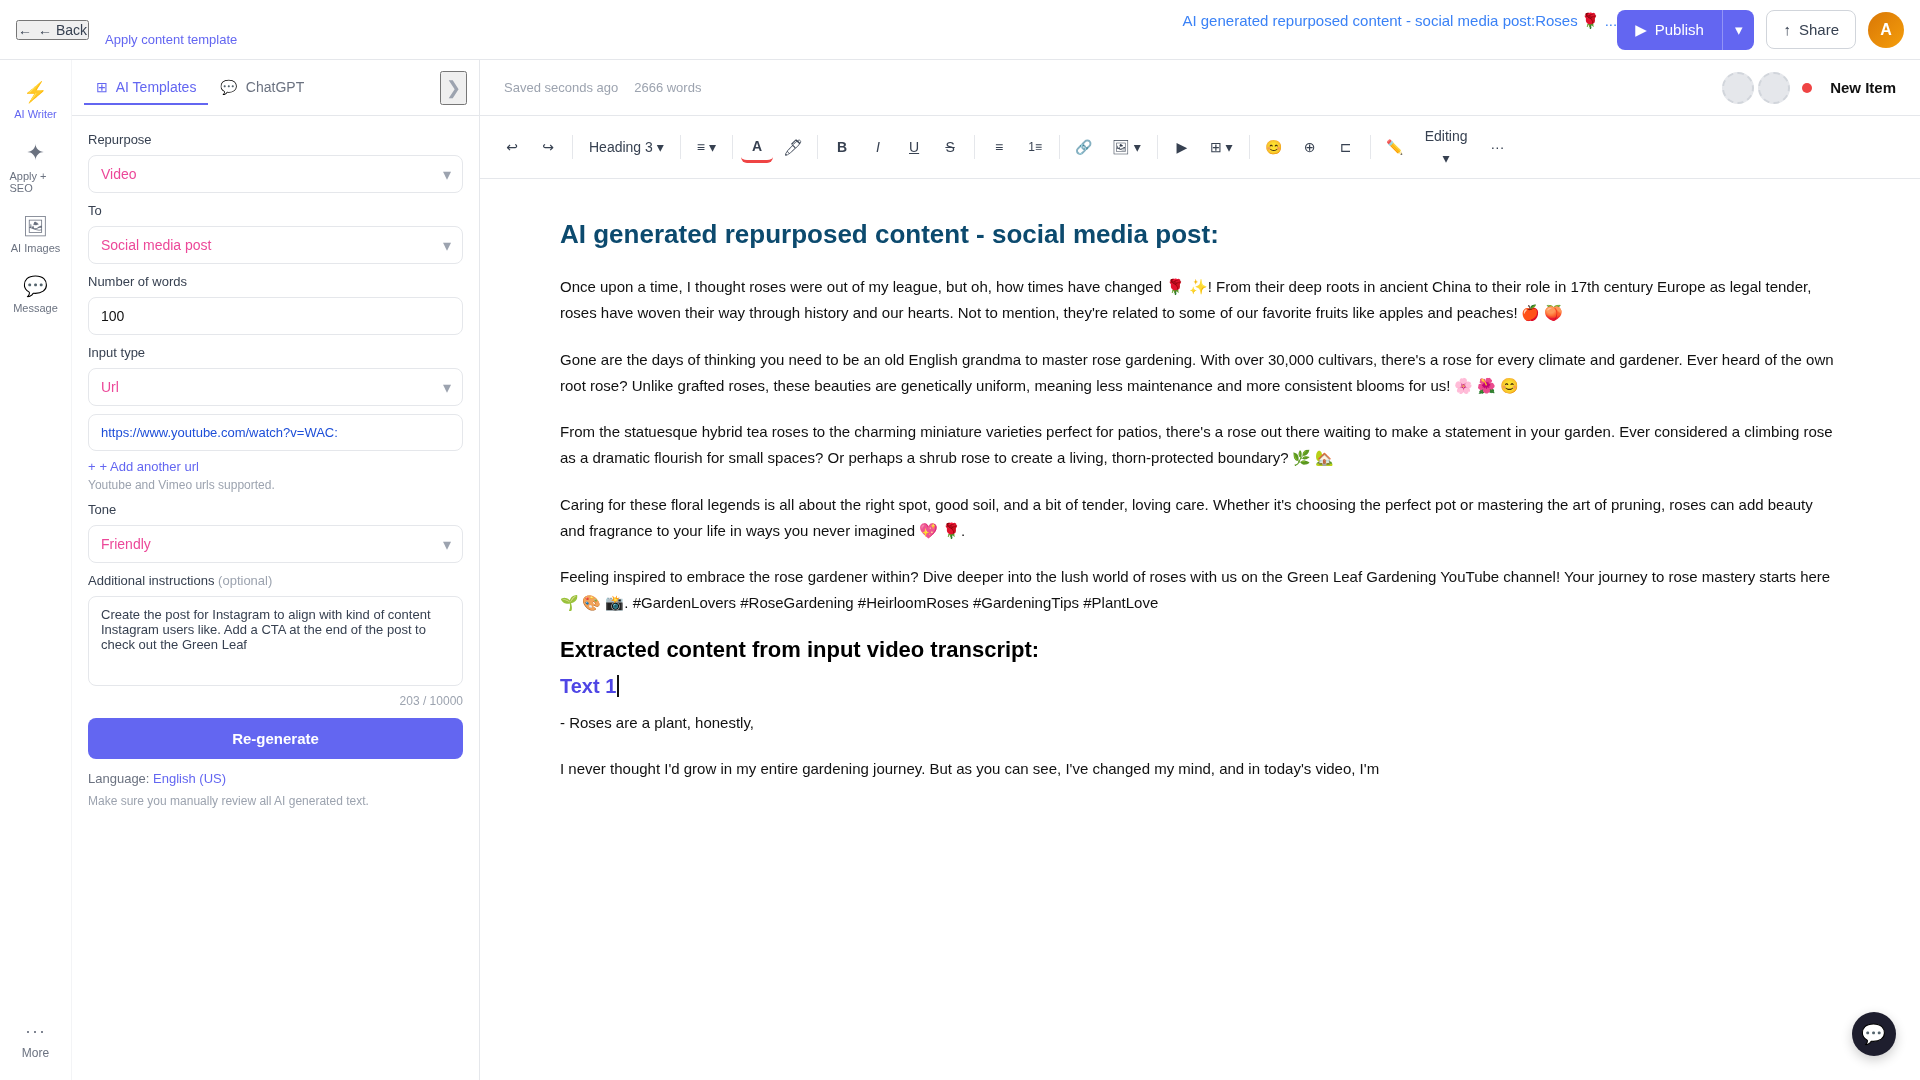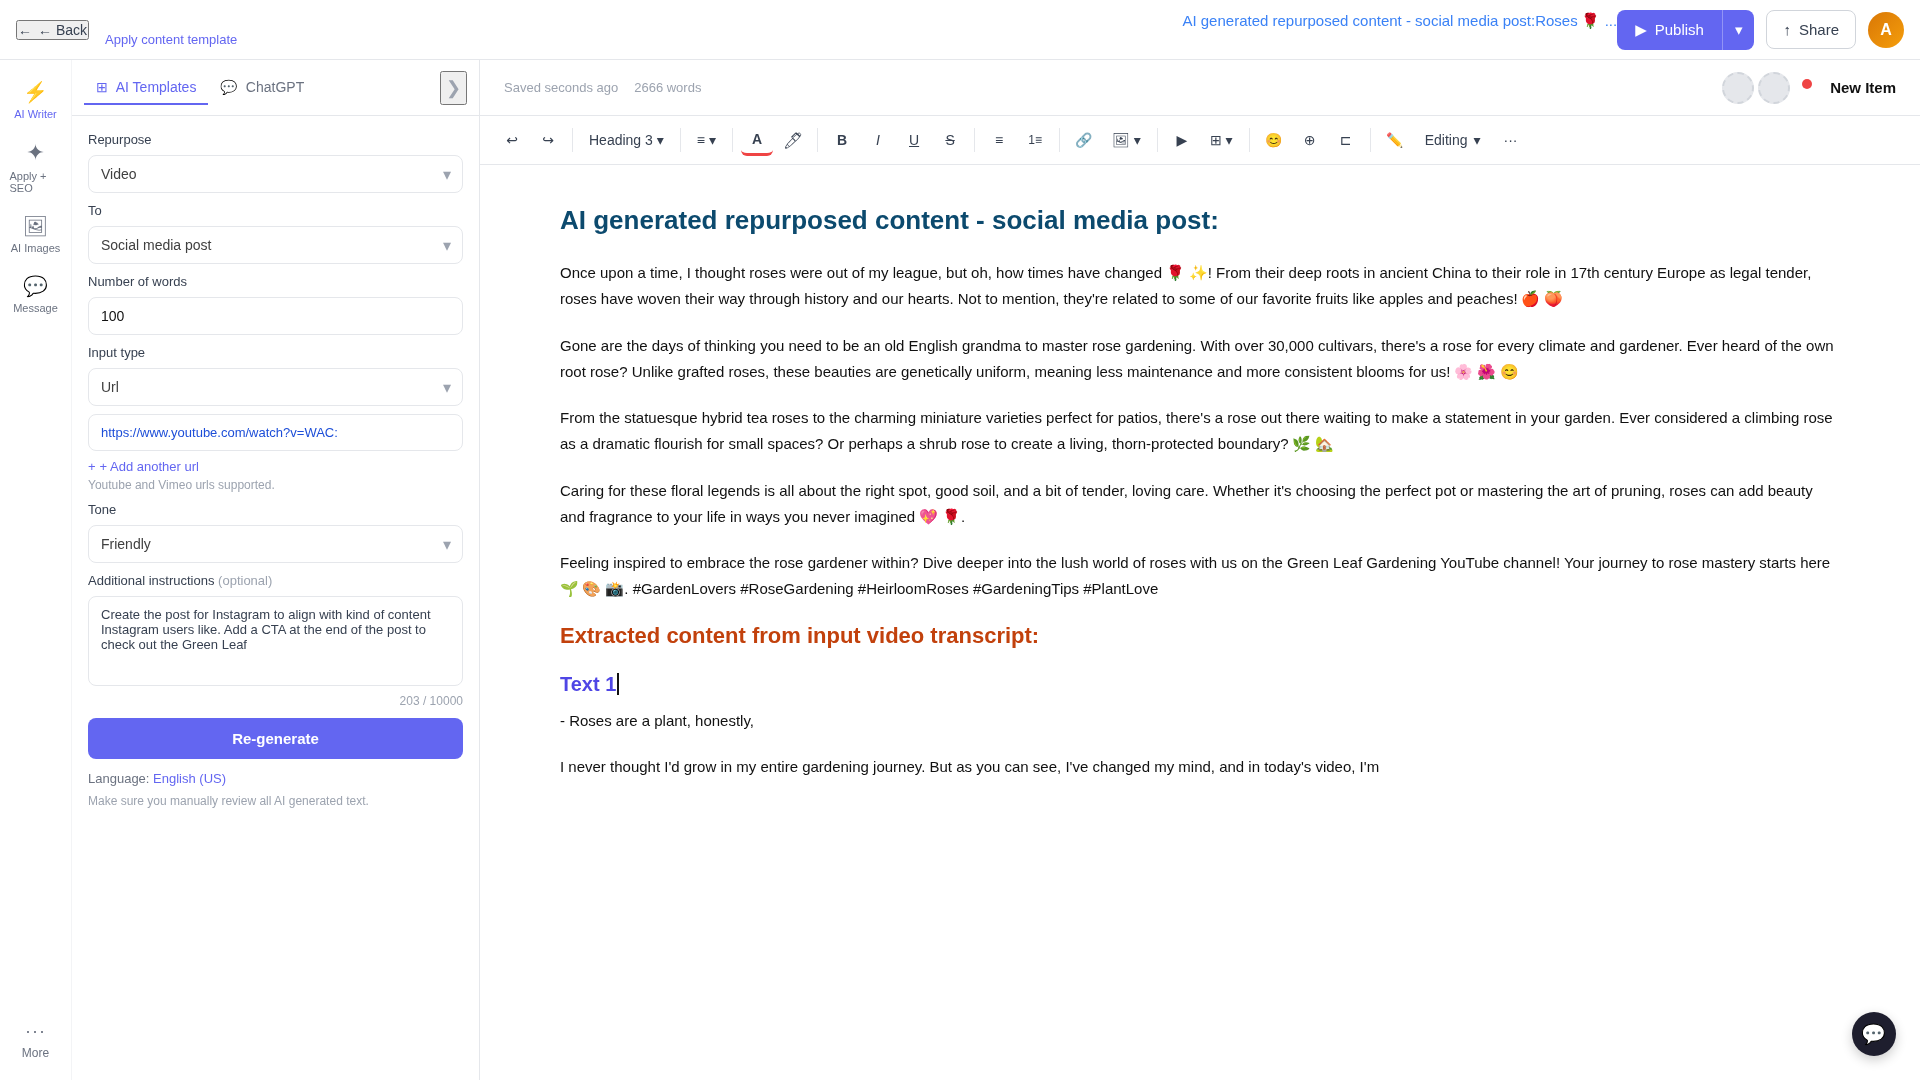--- a/index.html
+++ b/index.html
@@ -70,21 +70,21 @@
     .panel-content::-webkit-scrollbar { width: 6px; }
     .panel-content::-webkit-scrollbar-track { background: #f9fafb; }
     .panel-content::-webkit-scrollbar-thumb { background: #d1d5db; border-radius: 3px; }
 
     .field-group { margin-bottom: 10px; }
     .field-label { font-size: 13px; font-weight: 500; color: #374151; margin-bottom: 8px; display: block; }
     .field-label .optional { color: #9ca3af; font-weight: 400; }
     .select-wrapper { position: relative; }
     .select-wrapper select {
       width: 100%; padding: 10px 36px 10px 12px; border: 1px solid #e5e7eb;
-      border-radius: 8px; appearance: none; font-size: 14px; color: #404040;
+      border-radius: 8px; appearance: none; font-size: 14px; color: #ec4899;
       background: #fff; cursor: pointer;
     }
     .select-arrow {
       position: absolute; right: 12px; top: 50%; transform: translateY(-50%);
       pointer-events: none; color: #9ca3af;
     }
     .text-input {
       width: 100%; padding: 10px 12px; border: 1px solid #e5e7eb; border-radius: 8px;
       font-size: 14px; color: #111; background: #fff;
     }
@@ -144,32 +144,32 @@
       color: #374151; font-size: 14px; font-weight: 500;
     }
     .tb-color-btn {
       display: flex; align-items: center; justify-content: center; width: 32px; height: 32px;
       border: none; background: none; cursor: pointer; border-radius: 6px;
       font-size: 14px; font-weight: 700; color: #374151; border-bottom: 3px solid #ef4444;
     }
     .tb-editing {
       display: flex; align-items: center; gap: 6px; padding: 4px 10px;
       border: none; background: none; cursor: pointer; border-radius: 6px;
-      color: #374151; font-size: 14px; font-weight: 500;
+      color: #374151; font-size: 14px; font-weight: 500; flex-direction: column;
     }
 
     
     .editor-content { flex: 1; overflow-y: auto; padding: 40px 80px; }
     .editor-content::-webkit-scrollbar { width: 6px; }
     .editor-content::-webkit-scrollbar-track { background: #f9fafb; }
     .editor-content::-webkit-scrollbar-thumb { background: #d1d5db; border-radius: 3px; }
 
     .doc-heading { font-size: 26px; font-weight: 700; color: #0c4a6e; margin-bottom: 24px; }
     .doc-para { font-size: 15px; color: #111; line-height: 1.75; margin-bottom: 20px; }
-    .section-heading { font-size: 22px; font-weight: 700; color: #c2410c; margin-bottom: 24px; margin-top: 8px; }
+    .section-heading { font-size: 22px; font-weight: 700; color: #000000; margin-bottom: 12px; margin-top: 8px; }
     .text1-heading { font-size: 20px; font-weight: 700; color: #4f46e5; margin-bottom: 12px; display: flex; align-items: center; }
     .text1-heading .cursor { display: inline-block; width: 2px; height: 22px; background: #111; margin-left: 1px; animation: blink 1s infinite; }
     @keyframes blink { 0%, 100% { opacity: 1; } 50% { opacity: 0; } }
 
     
     .chat-bubble {
       position: fixed; bottom: 24px; right: 24px; width: 44px; height: 44px;
       background: #1e1e2e; border-radius: 50%; display: flex; align-items: center;
       justify-content: center; cursor: pointer; box-shadow: 0 4px 12px rgba(0,0,0,0.2);
     }
@@ -350,21 +350,21 @@
     <div class="editor-topbar">
       <div class="doc-meta">
         <span class="saved-status">Saved seconds ago</span>
         <span class="word-count">2666 words</span>
       </div>
       <div class="new-item-area">
         <div style="display:flex; gap:4px; align-items:center;">
           <div style="width:32px; height:32px; border-radius:50%; background:#e5e7eb; border: 2px dashed #d1d5db;"></div>
           <div style="width:32px; height:32px; border-radius:50%; background:#e5e7eb; border: 2px dashed #d1d5db;"></div>
         </div>
-        <div style="display:flex; gap:18px;">
+        <div style="display:flex; align-items:center; gap:18px;">
           <div class="status-dot"></div>
           <button class="new-item-btn">New Item</button>
         </div>
       </div>
     </div>
 
     <div class="editor-toolbar">
       <button class="tb-btn">↩</button>
       <button class="tb-btn">↪</button>
       <div class="tb-divider"></div>

